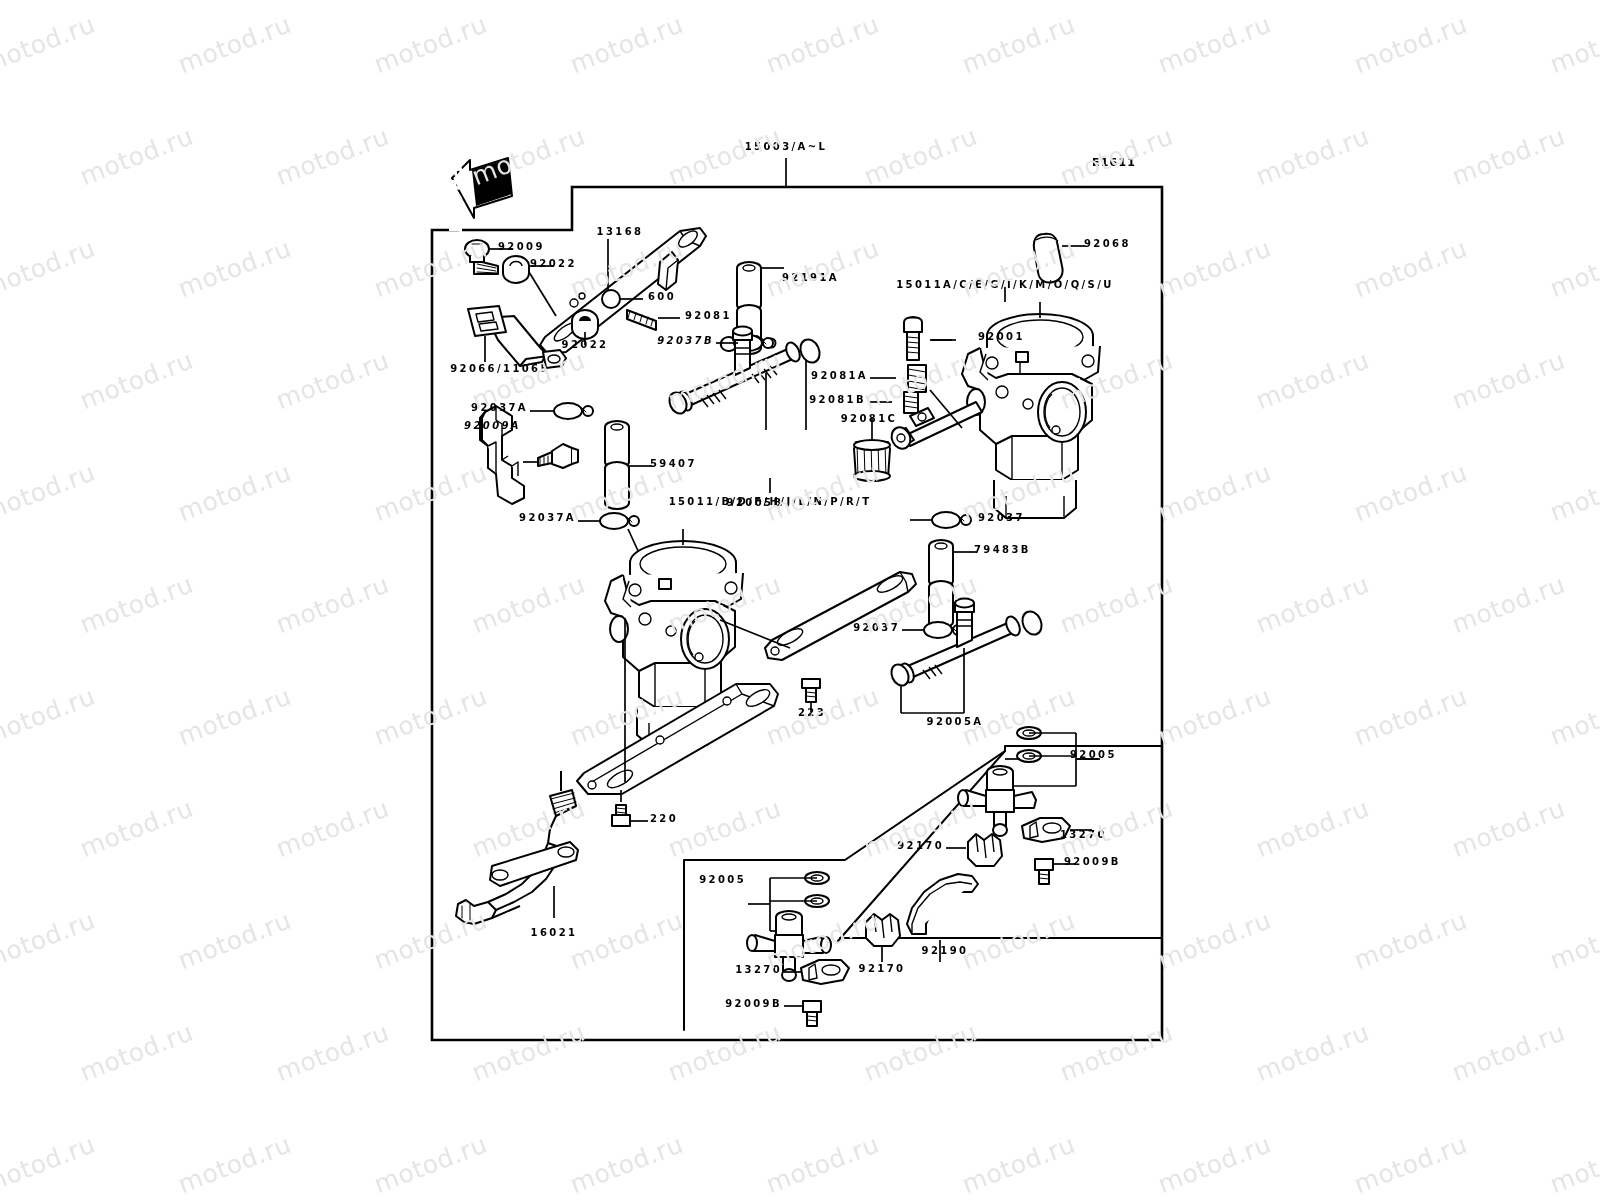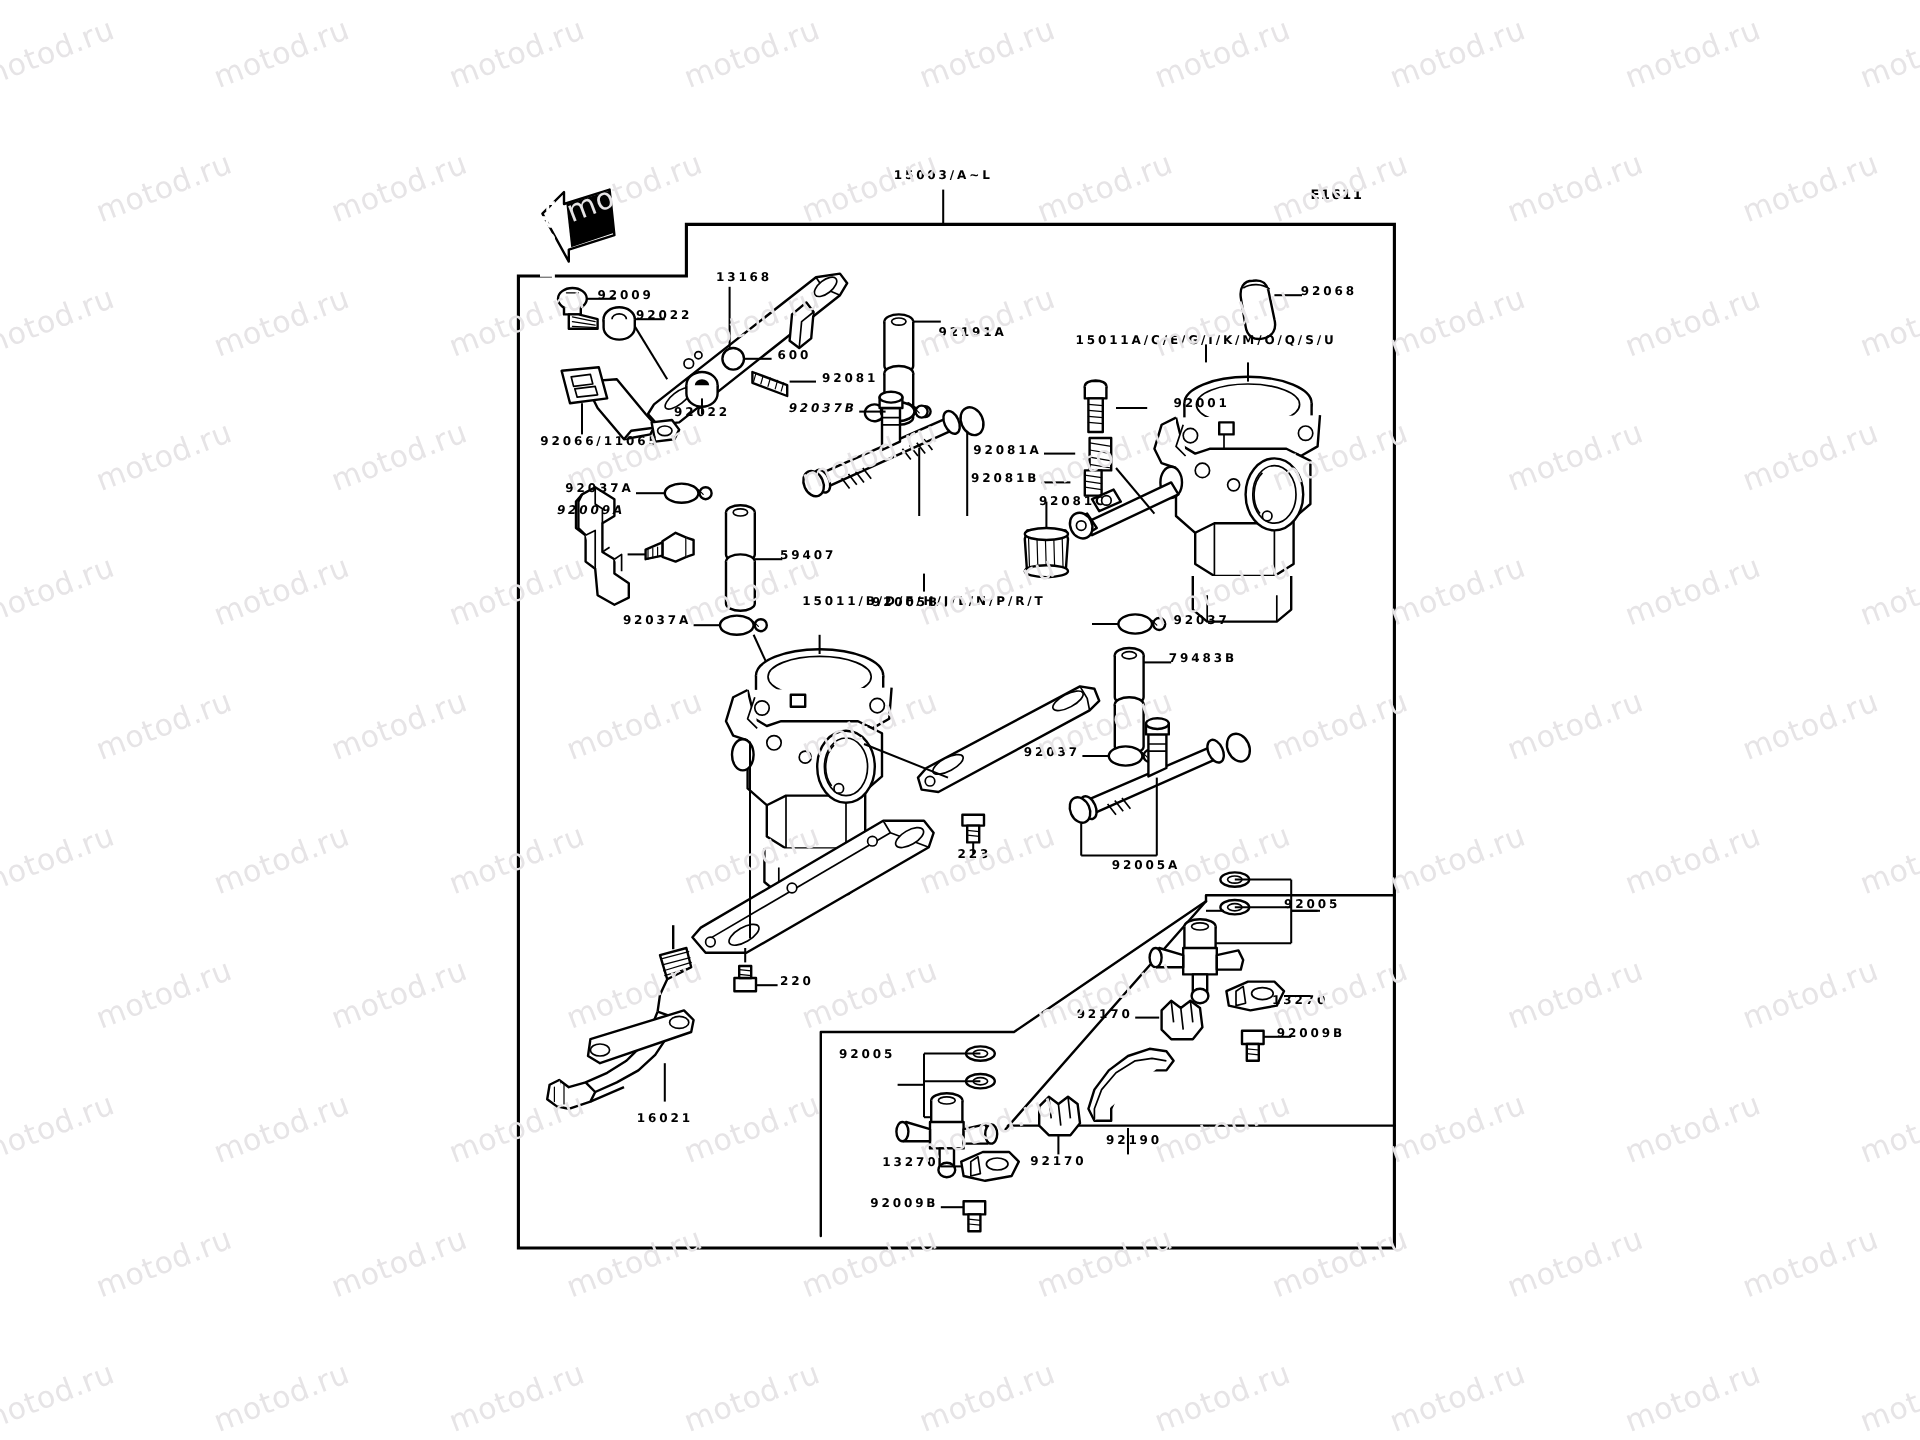--- a/index.html
+++ b/index.html
@@ -586,21 +586,21 @@
   <div class="lbl" style="left:1084px; top:239px;">92068</div>
 
   <div class="lbl c" style="left:1005px; top:280px;">15011A/C/E/G/I/K/M/O/Q/S/U</div>
 
   <div class="lbl" style="left:962px; top:332px;margin-left:16px;">92001</div>
 
   <div class="lbl r" style="left:868px; top:371px;">92081A</div>
 
   <div class="lbl r" style="left:866px; top:395px;">92081B</div>
 
-  <div class="lbl c" style="left:869px; top:414px;margin-left:25px;">92081C</div>
+  <div class="lbl c" style="left:869px; top:414px;">92081C</div>
 
   <div class="lbl r" style="left:528px; top:403px;">92037A</div>
 
   <div class="lbl r" style="left:521px; top:421px;font-style:italic;">92009A</div>
 
   <div class="lbl" style="left:650px; top:459px;">59407</div>
 
   <div class="lbl c" style="left:755px; top:498px;">92005B</div>
 
   <div class="lbl r" style="left:576px; top:513px;">92037A</div>

